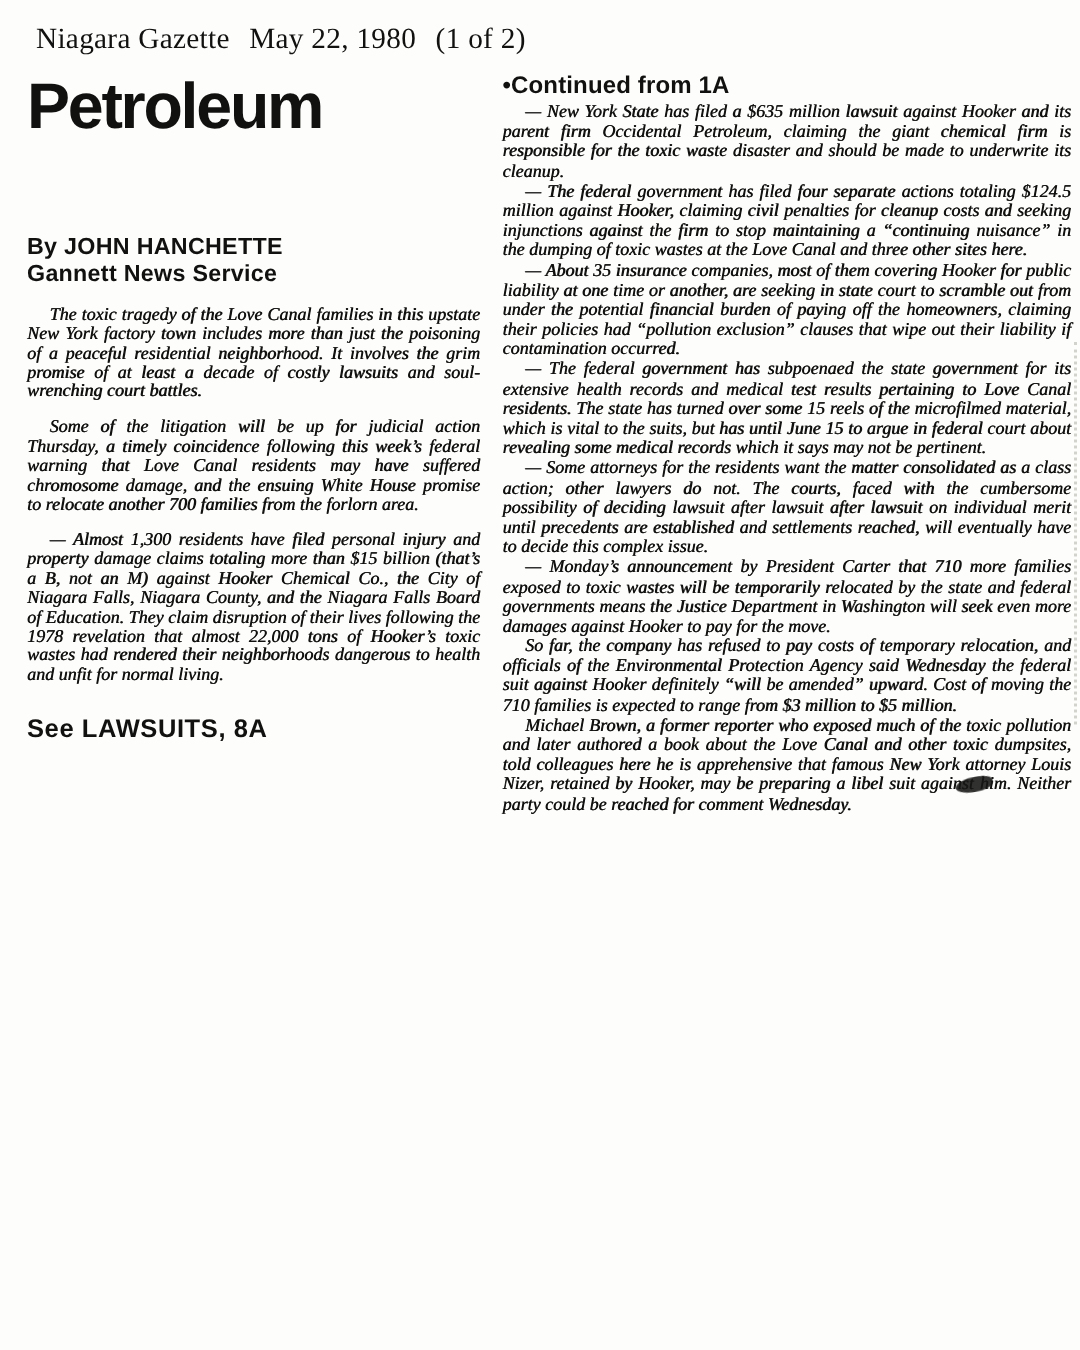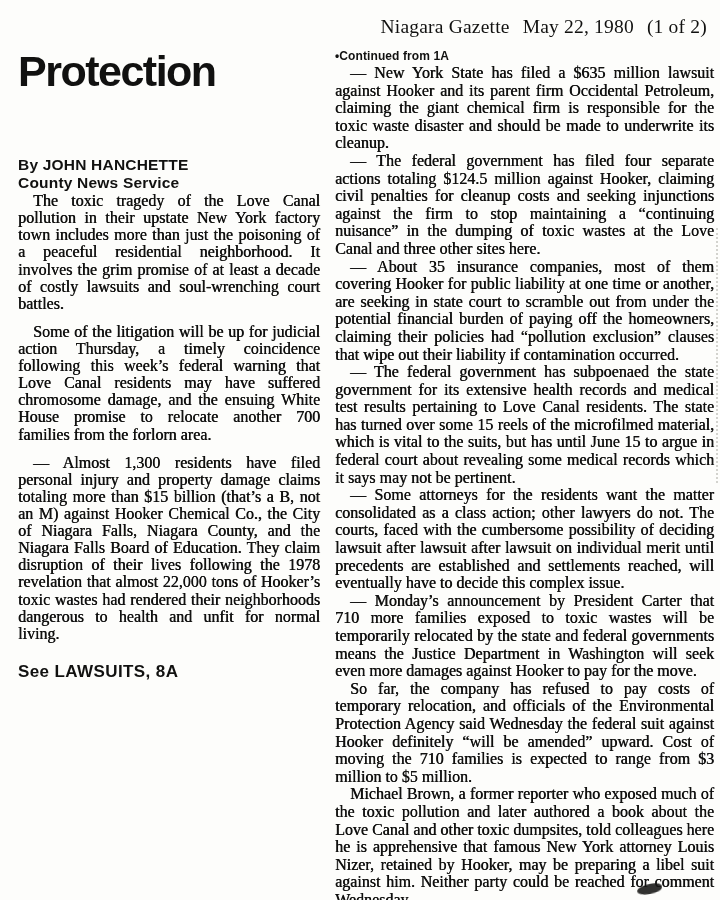--- a/index.html
+++ b/index.html
@@ -6,65 +6,65 @@
   * { margin:0; padding:0; box-sizing:border-box; }
   html,body { width:720px; height:900px; }
   body {
     background:var(--paper);
     color:var(--ink);
     font-family:"Liberation Serif", serif;
     position:relative;
     overflow:hidden;
   }
   .masthead {
-    padding:16px 0 0 46px;
+    padding:16px 0 0 24px;
     font-size:19.5px;
     letter-spacing:.2px;
     white-space:nowrap;
-    text-align:right;
   }
   .masthead .mh-part { margin-right:13px; }
   .columns {
     display:flex;
     align-items:flex-start;
     gap:15px;
     padding:8px 6px 0 18px;
   }
   .col-left { flex:0 0 302px; width:302px; }
   .col-right { flex:1 1 auto; min-width:0; padding-top:3px; position:relative; }
   .headline {
     font-family:"Liberation Sans", sans-serif;
     font-weight:700;
     font-size:43px;
     line-height:1.10;
     letter-spacing:-1.5px;
     margin:2px 0 13px 0;
     word-spacing:1px;
   }
-  .byline { }
+  .byline { margin-bottom:11px; }
   .byline div {
     font-family:"Liberation Sans", sans-serif;
     font-weight:700;
     font-size:15.5px;
     line-height:1.18;
     letter-spacing:.2px;
   }
   .article-text p {
-    font-size:16px;
+    font-size:12px;
     line-height:1.07;
     text-align:justify;
     text-indent:15px;
     text-shadow:.4px 0 0 currentColor;
+    font-style:italic;
   }
   .col-left .article-text p { margin:0 0 11px 0; }
   .col-right .article-text p { margin:0; line-height:1.10; }
   .continued-label {
     font-family:"Liberation Sans", sans-serif;
     font-weight:700;
-    font-size:12px;
+    font-size:16px;
     letter-spacing:.1px;
     margin-bottom:1px;
   }
   .jump-line {
     font-family:"Liberation Sans", sans-serif;
     font-weight:700;
     font-size:17px;
     letter-spacing:.4px;
     margin-top:20px;
   }
@@ -96,29 +96,29 @@
 <div class="page">
 
   <div class="masthead">
     <span class="mh-part">Niagara Gazette</span><span class="mh-part">May 22, 1980</span><span class="mh-part">(1 of 2)</span>
   </div>
 
   <div class="columns">
 
     <div class="col-left">
       <h1 class="headline">
-        <span>Protection</span><br>
+        <span>Petroleum</span><br>
         <br>
       </h1>
       <div class="byline">
         <div>By JOHN HANCHETTE</div>
-        <div>County News Service</div>
+        <div>Gannett News Service</div>
       </div>
       <div class="article-text">
-        <p>The toxic tragedy of the Love Canal pollution in their upstate New York factory town includes more than just the poisoning of a peaceful residential neighborhood. It involves the grim promise of at least a decade of costly lawsuits and soul-wrenching court battles.</p>
+        <p>The toxic tragedy of the Love Canal families in this upstate New York factory town includes more than just the poisoning of a peaceful residential neighborhood. It involves the grim promise of at least a decade of costly lawsuits and soul-wrenching court battles.</p>
         <p>Some of the litigation will be up for judicial action Thursday, a timely coincidence following this week’s federal warning that Love Canal residents may have suffered chromosome damage, and the ensuing White House promise to relocate another 700 families from the forlorn area.</p>
         <p>— Almost 1,300 residents have filed personal injury and property damage claims totaling more than $15 billion (that’s a B, not an M) against Hooker Chemical Co., the City of Niagara Falls, Niagara County, and the Niagara Falls Board of Education. They claim disruption of their lives following the 1978 revelation that almost 22,000 tons of Hooker’s toxic wastes had rendered their neighborhoods dangerous to health and unfit for normal living.</p>
       </div>
       <div class="jump-line">See LAWSUITS, 8A</div>
     </div>
 
     <div class="col-right">
       <div class="continued-label">•Continued from 1A</div>
       <div class="article-text">
         <p>— New York State has filed a $635 million lawsuit against Hooker and its parent firm Occidental Petroleum, claiming the giant chemical firm is responsible for the toxic waste disaster and should be made to underwrite its cleanup.</p>

